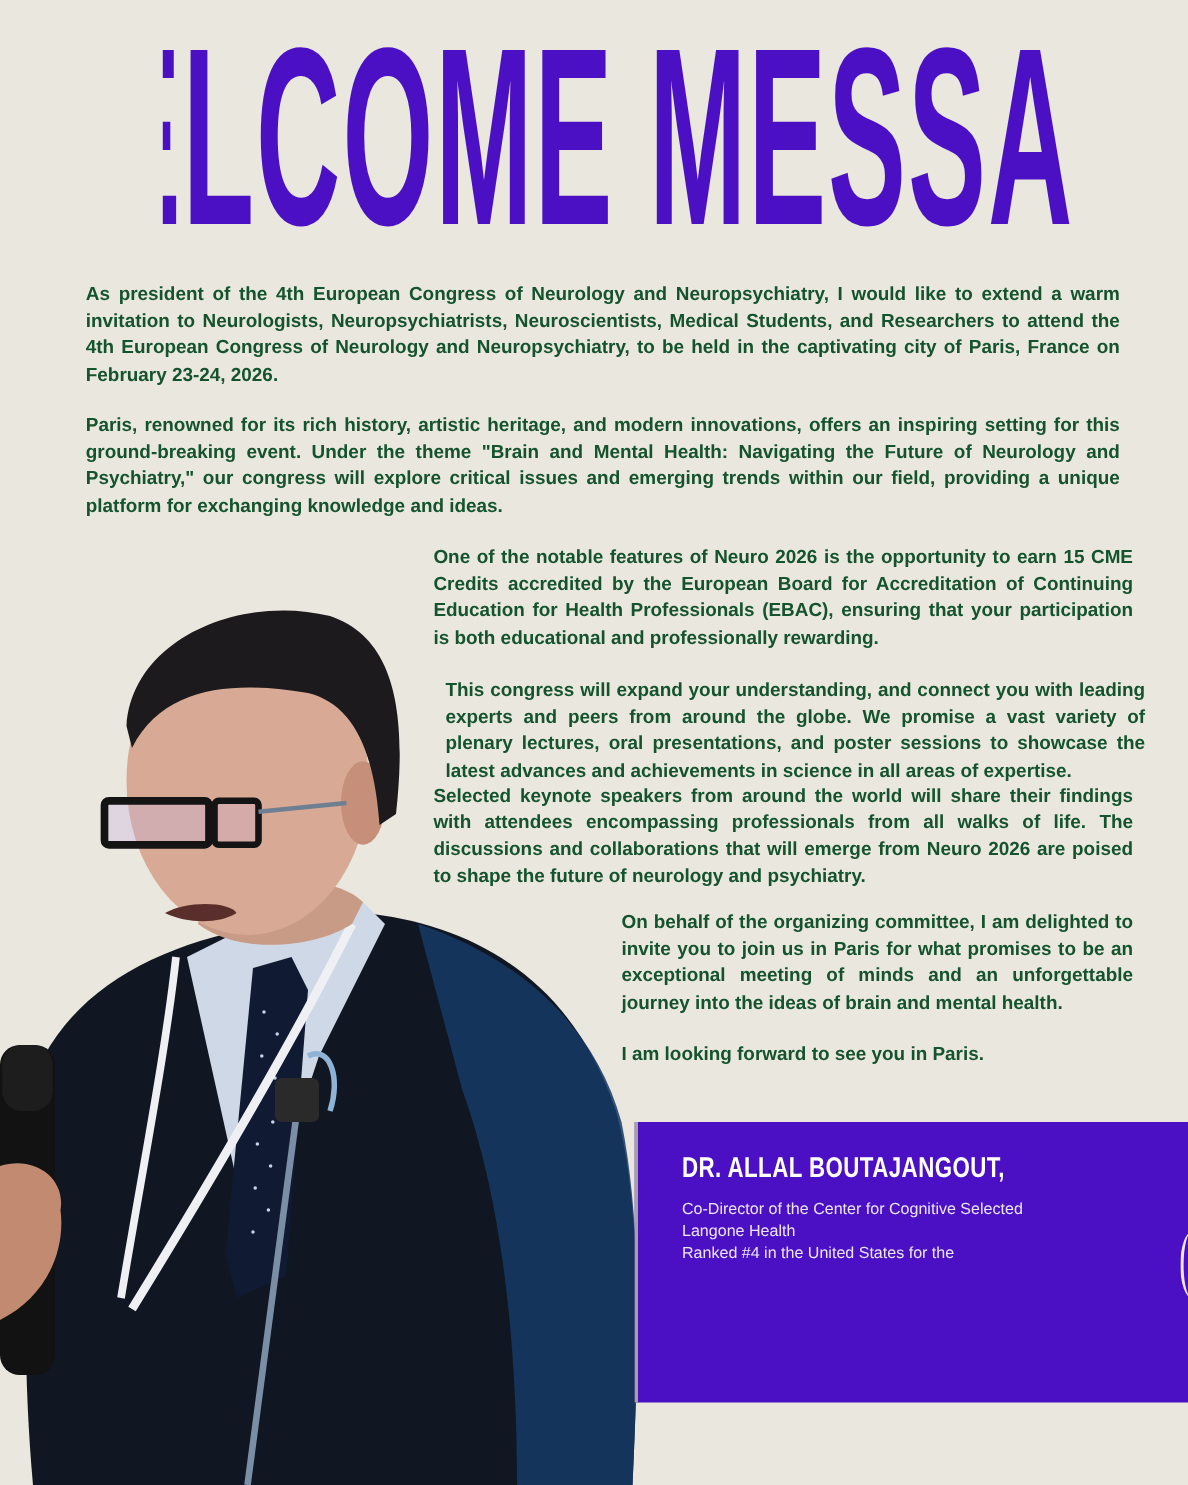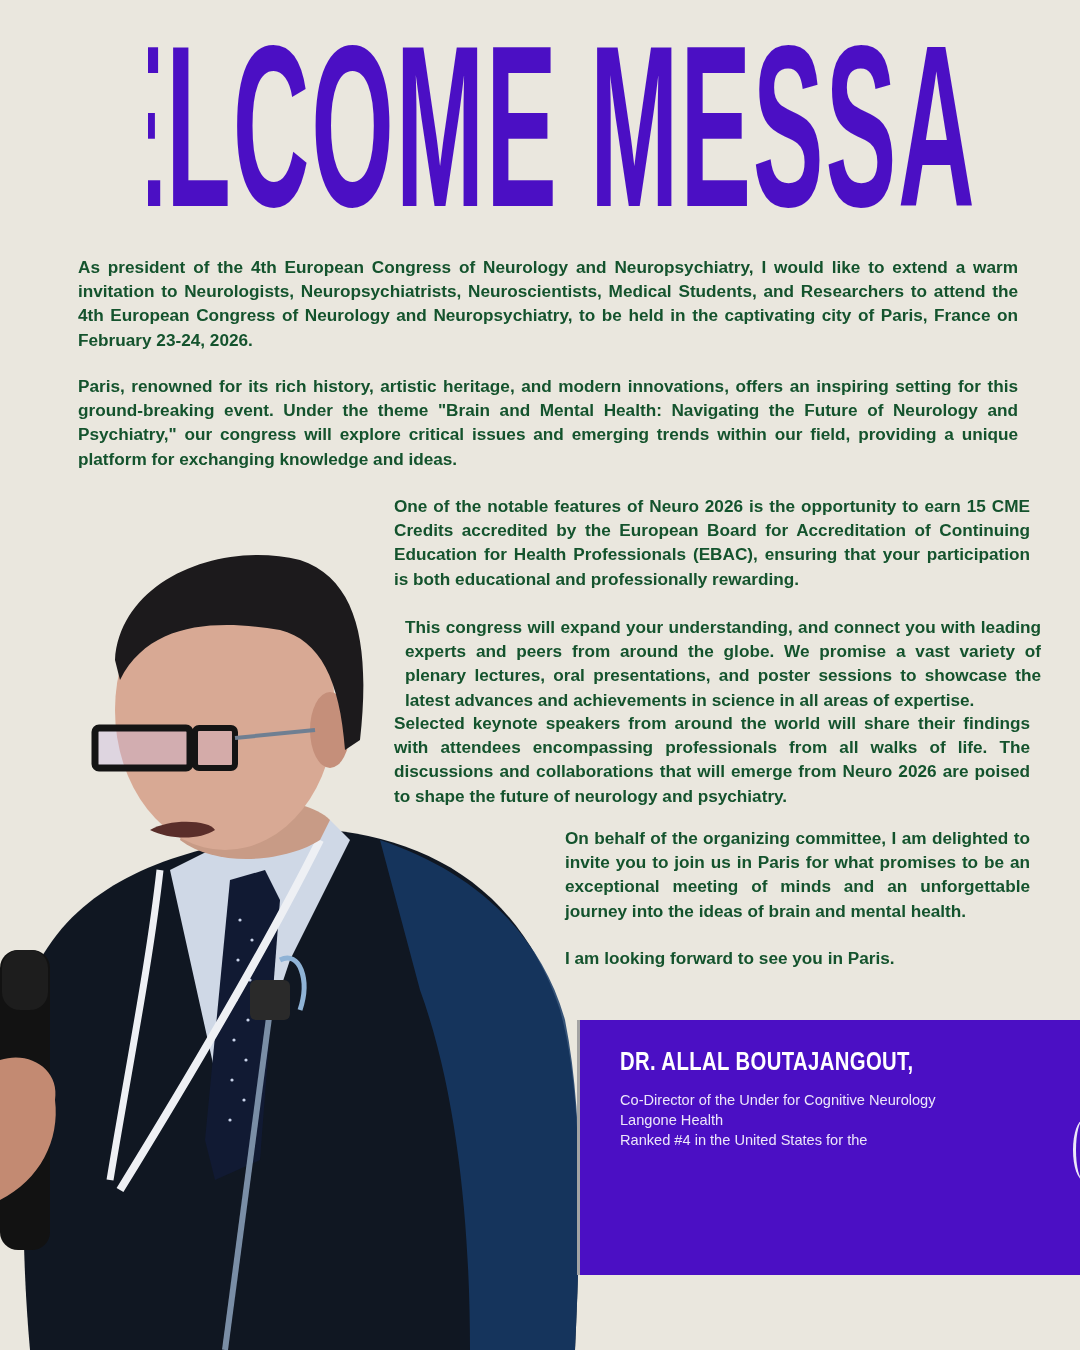--- a/index.html
+++ b/index.html
@@ -168,18 +168,18 @@
 
     <line x1="270" y1="470" x2="225" y2="810" stroke="#7a8ea6" stroke-width="6"></line>
     <rect x="250" y="440" width="40" height="40" rx="6" fill="#2a2a2a"></rect>
     <path d="M280 420 C 300 410, 310 440, 300 470" stroke="#8fb3d6" stroke-width="5" fill="none"></path>
   </svg>
 </div>
 
 <div class="signature-box">
   <div class="sig-name">DR. ALLAL BOUTAJANGOUT,</div>
   <div class="sig-lines">
-    <div>Co-Director of the Under for Cognitive Neurology</div>
+    <div>Co-Director of the Center for Cognitive Selected</div>
     <div>Langone Health</div>
     <div>Ranked #4 in the United States for the</div>
   </div>
   <div class="edge-arc"></div>
 </div>
 
 </body></html>

